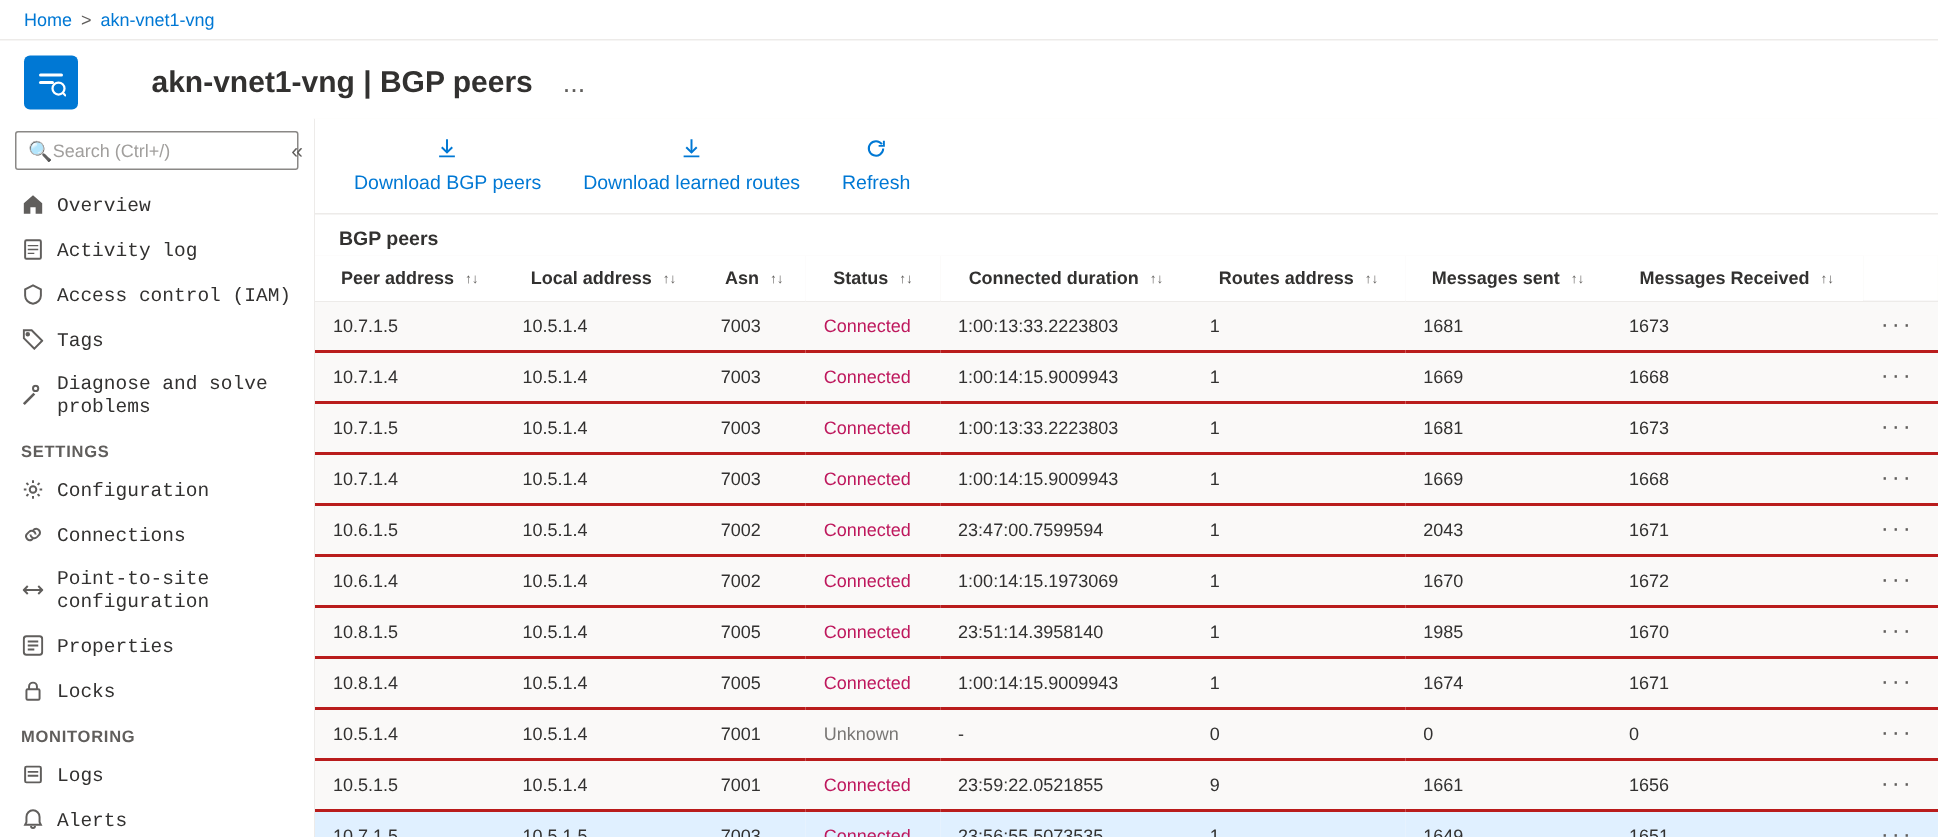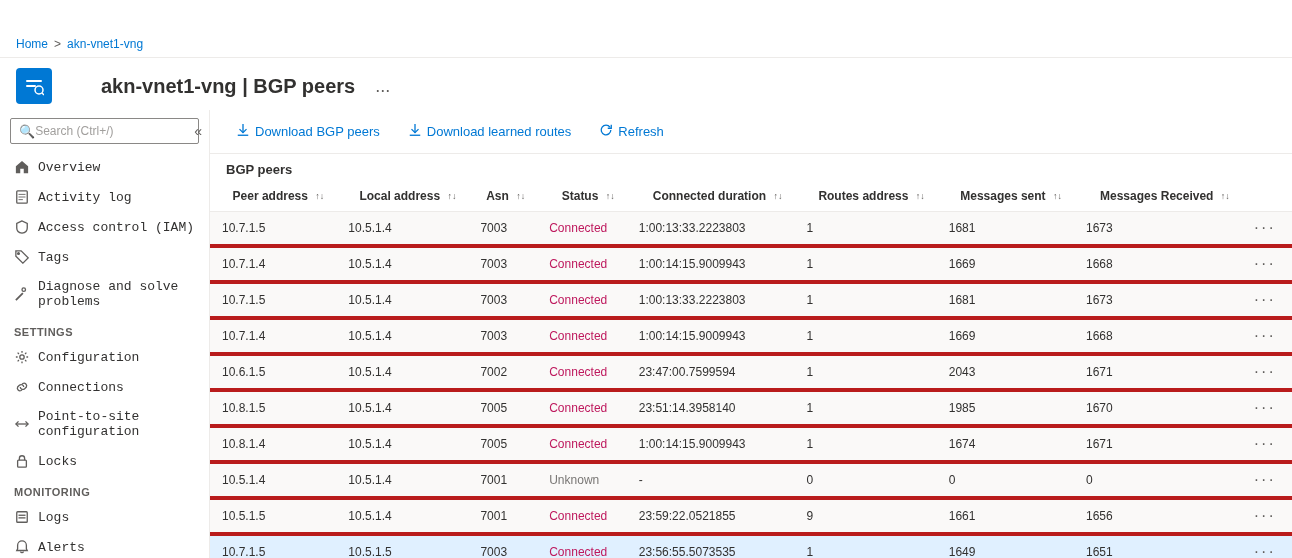--- a/index.html
+++ b/index.html
@@ -1,19 +1,19 @@
 <!DOCTYPE html>
 <html><head>
   <meta charset="utf-8">
   <style>
     * { box-sizing: border-box; margin: 0; padding: 0; }
     body { font-family: 'Segoe UI', Arial, sans-serif; font-size: 13px; color: #323130; background: #fff; display: flex; flex-direction: column; height: 558px; overflow: hidden; }
 
     
-    .breadcrumb { padding: 6px 16px; font-size: 12px; color: #0078d4; display: flex; gap: 6px; align-items: center; background: #fff; border-bottom: 1px solid #edebe9; margin-top: 31px; }
+    .breadcrumb { padding: 6px 16px; font-size: 12px; color: #0078d4; display: flex; gap: 6px; align-items: center; background: #fff; border-bottom: 1px solid #edebe9; }
     .breadcrumb a { color: #0078d4; text-decoration: none; }
     .breadcrumb span { color: #605e5c; }
 
     
     .page-header { padding: 10px 16px 6px; display: flex; align-items: center; gap: 12px; }
     .page-header-icon { width: 36px; height: 36px; background: #0078d4; border-radius: 4px; display: flex; align-items: center; justify-content: center; }
     .page-header-icon svg { fill: white; }
     .page-header-info h1 { font-size: 20px; font-weight: 600; color: #323130; margin-left: 37px; }
     .page-header-info .subtitle { font-size: 12px; color: #605e5c; }
     .more-icon { color: #605e5c; cursor: pointer; margin-left: 8px; font-size: 18px; }
@@ -29,29 +29,29 @@
     .collapse-btn { margin-left: 4px; cursor: pointer; color: #605e5c; font-size: 14px; }
     .nav-item { display: flex; align-items: center; gap: 8px; padding: 7px 14px; cursor: pointer; color: #323130; font-size: 13px; font-family: Liberation Mono, monospace; }
     .nav-icon { width: 16px; height: 16px; display: flex; align-items: center; justify-content: center; flex-shrink: 0; }
     .nav-section-label { padding: 10px 14px 4px; font-size: 11px; font-weight: 700; color: #605e5c; text-transform: uppercase; letter-spacing: 0.5px; }
 
     
     .content-area { flex: 1; display: flex; flex-direction: column; overflow: hidden; background: #faf9f8; }
 
     
     .toolbar { display: flex; align-items: center; gap: 8px; padding: 8px 16px; background: #fff; border-bottom: 1px solid #edebe9; }
-    .toolbar-btn { display: flex; align-items: center; gap: 5px; padding: 5px 10px; border: none; background: transparent; color: #0078d4; cursor: pointer; font-size: 13px; border-radius: 2px; }
+    .toolbar-btn { display: flex; align-items: center; gap: 5px; padding: 5px 10px; border: none; background: transparent; color: #0078d4; cursor: pointer; font-size: 13px; border-radius: 2px; flex-direction: column; }
 
     
     .table-container { flex: 1; overflow: auto; padding: 0; }
     .section-title { padding: 8px 16px 4px; font-size: 13px; font-weight: 600; color: #323130; background: #fff; }
     table { width: 100%; border-collapse: collapse; font-size: 12px; }
-    thead th { background: #fff; padding: 8px 12px; text-align: right; font-weight: 600; color: #323130; border-bottom: 1px solid #edebe9; white-space: nowrap; position: sticky; top: 0; z-index: 1; }
+    thead th { background: #fff; padding: 8px 12px; text-align: center; font-weight: 600; color: #323130; border-bottom: 1px solid #edebe9; white-space: nowrap; position: sticky; top: 0; z-index: 1; }
     thead th .sort-icons { display: inline-flex; flex-direction: column; margin-left: 4px; vertical-align: middle; line-height: 1; font-size: 9px; color: #605e5c; }
-    tbody tr { border-bottom: 4px solid #b91c1c; }
+    tbody tr { border-bottom: 2px solid #b91c1c; }
     tbody tr.selected { background: #e0f0ff; }
     tbody td { padding: 7px 12px; color: #323130; white-space: nowrap; }
     .status-connected { color: #be185d; }
     .status-unknown { color: #797775; }
     .row-actions { color: #605e5c; cursor: pointer; letter-spacing: 2px; font-size: 16px; }
   </style>
 </head>
 <body>
 
 <div class="breadcrumb">
@@ -152,20 +152,31 @@
     </div>
     <div class="nav-item">
       <span class="nav-icon">
         <svg width="14" height="14" viewBox="0 0 16 16" fill="none" stroke="#605e5c" stroke-width="1.5">
             <line x1="1" y1="8" x2="15" y2="8"></line>
             <polyline points="4,5 1,8 4,11"></polyline>
             <polyline points="12,5 15,8 12,11"></polyline>
           </svg>
       </span>
       <span>Point-to-site configuration</span>
+    </div>
+    <div class="nav-item">
+      <span class="nav-icon">
+        <svg width="14" height="14" viewBox="0 0 16 16" fill="none" stroke="#605e5c" stroke-width="1.5">
+            <rect x="1" y="1" width="14" height="14" rx="2"></rect>
+            <line x1="4" y1="5" x2="12" y2="5"></line>
+            <line x1="4" y1="8" x2="12" y2="8"></line>
+            <line x1="4" y1="11" x2="9" y2="11"></line>
+          </svg>
+      </span>
+      <span>Properties</span>
     </div>
     <div class="nav-item">
       <span class="nav-icon">
         <svg width="14" height="14" viewBox="0 0 16 16" fill="none" stroke="#605e5c" stroke-width="1.5">
             <rect x="3" y="7" width="10" height="8" rx="1"></rect>
             <path d="M5 7V5a3 3 0 0 1 6 0v2"></path>
           </svg>
       </span>
       <span>Locks</span>
     </div>
@@ -327,20 +338,31 @@
     <td>10.5.1.4</td>
     <td>7002</td>
     <td class="status-connected">Connected</td>
     <td>23:47:00.7599594</td>
     <td>1</td>
     <td>2043</td>
     <td>1671</td>
     <td><span class="row-actions">···</span></td>
   </tr>
             <tr>
+    <td>10.6.1.4</td>
+    <td>10.5.1.4</td>
+    <td>7002</td>
+    <td class="status-connected">Connected</td>
+    <td>1:00:14:15.1973069</td>
+    <td>1</td>
+    <td>1670</td>
+    <td>1672</td>
+    <td><span class="row-actions">···</span></td>
+  </tr>
+            <tr>
     <td>10.8.1.5</td>
     <td>10.5.1.4</td>
     <td>7005</td>
     <td class="status-connected">Connected</td>
     <td>23:51:14.3958140</td>
     <td>1</td>
     <td>1985</td>
     <td>1670</td>
     <td><span class="row-actions">···</span></td>
   </tr>

